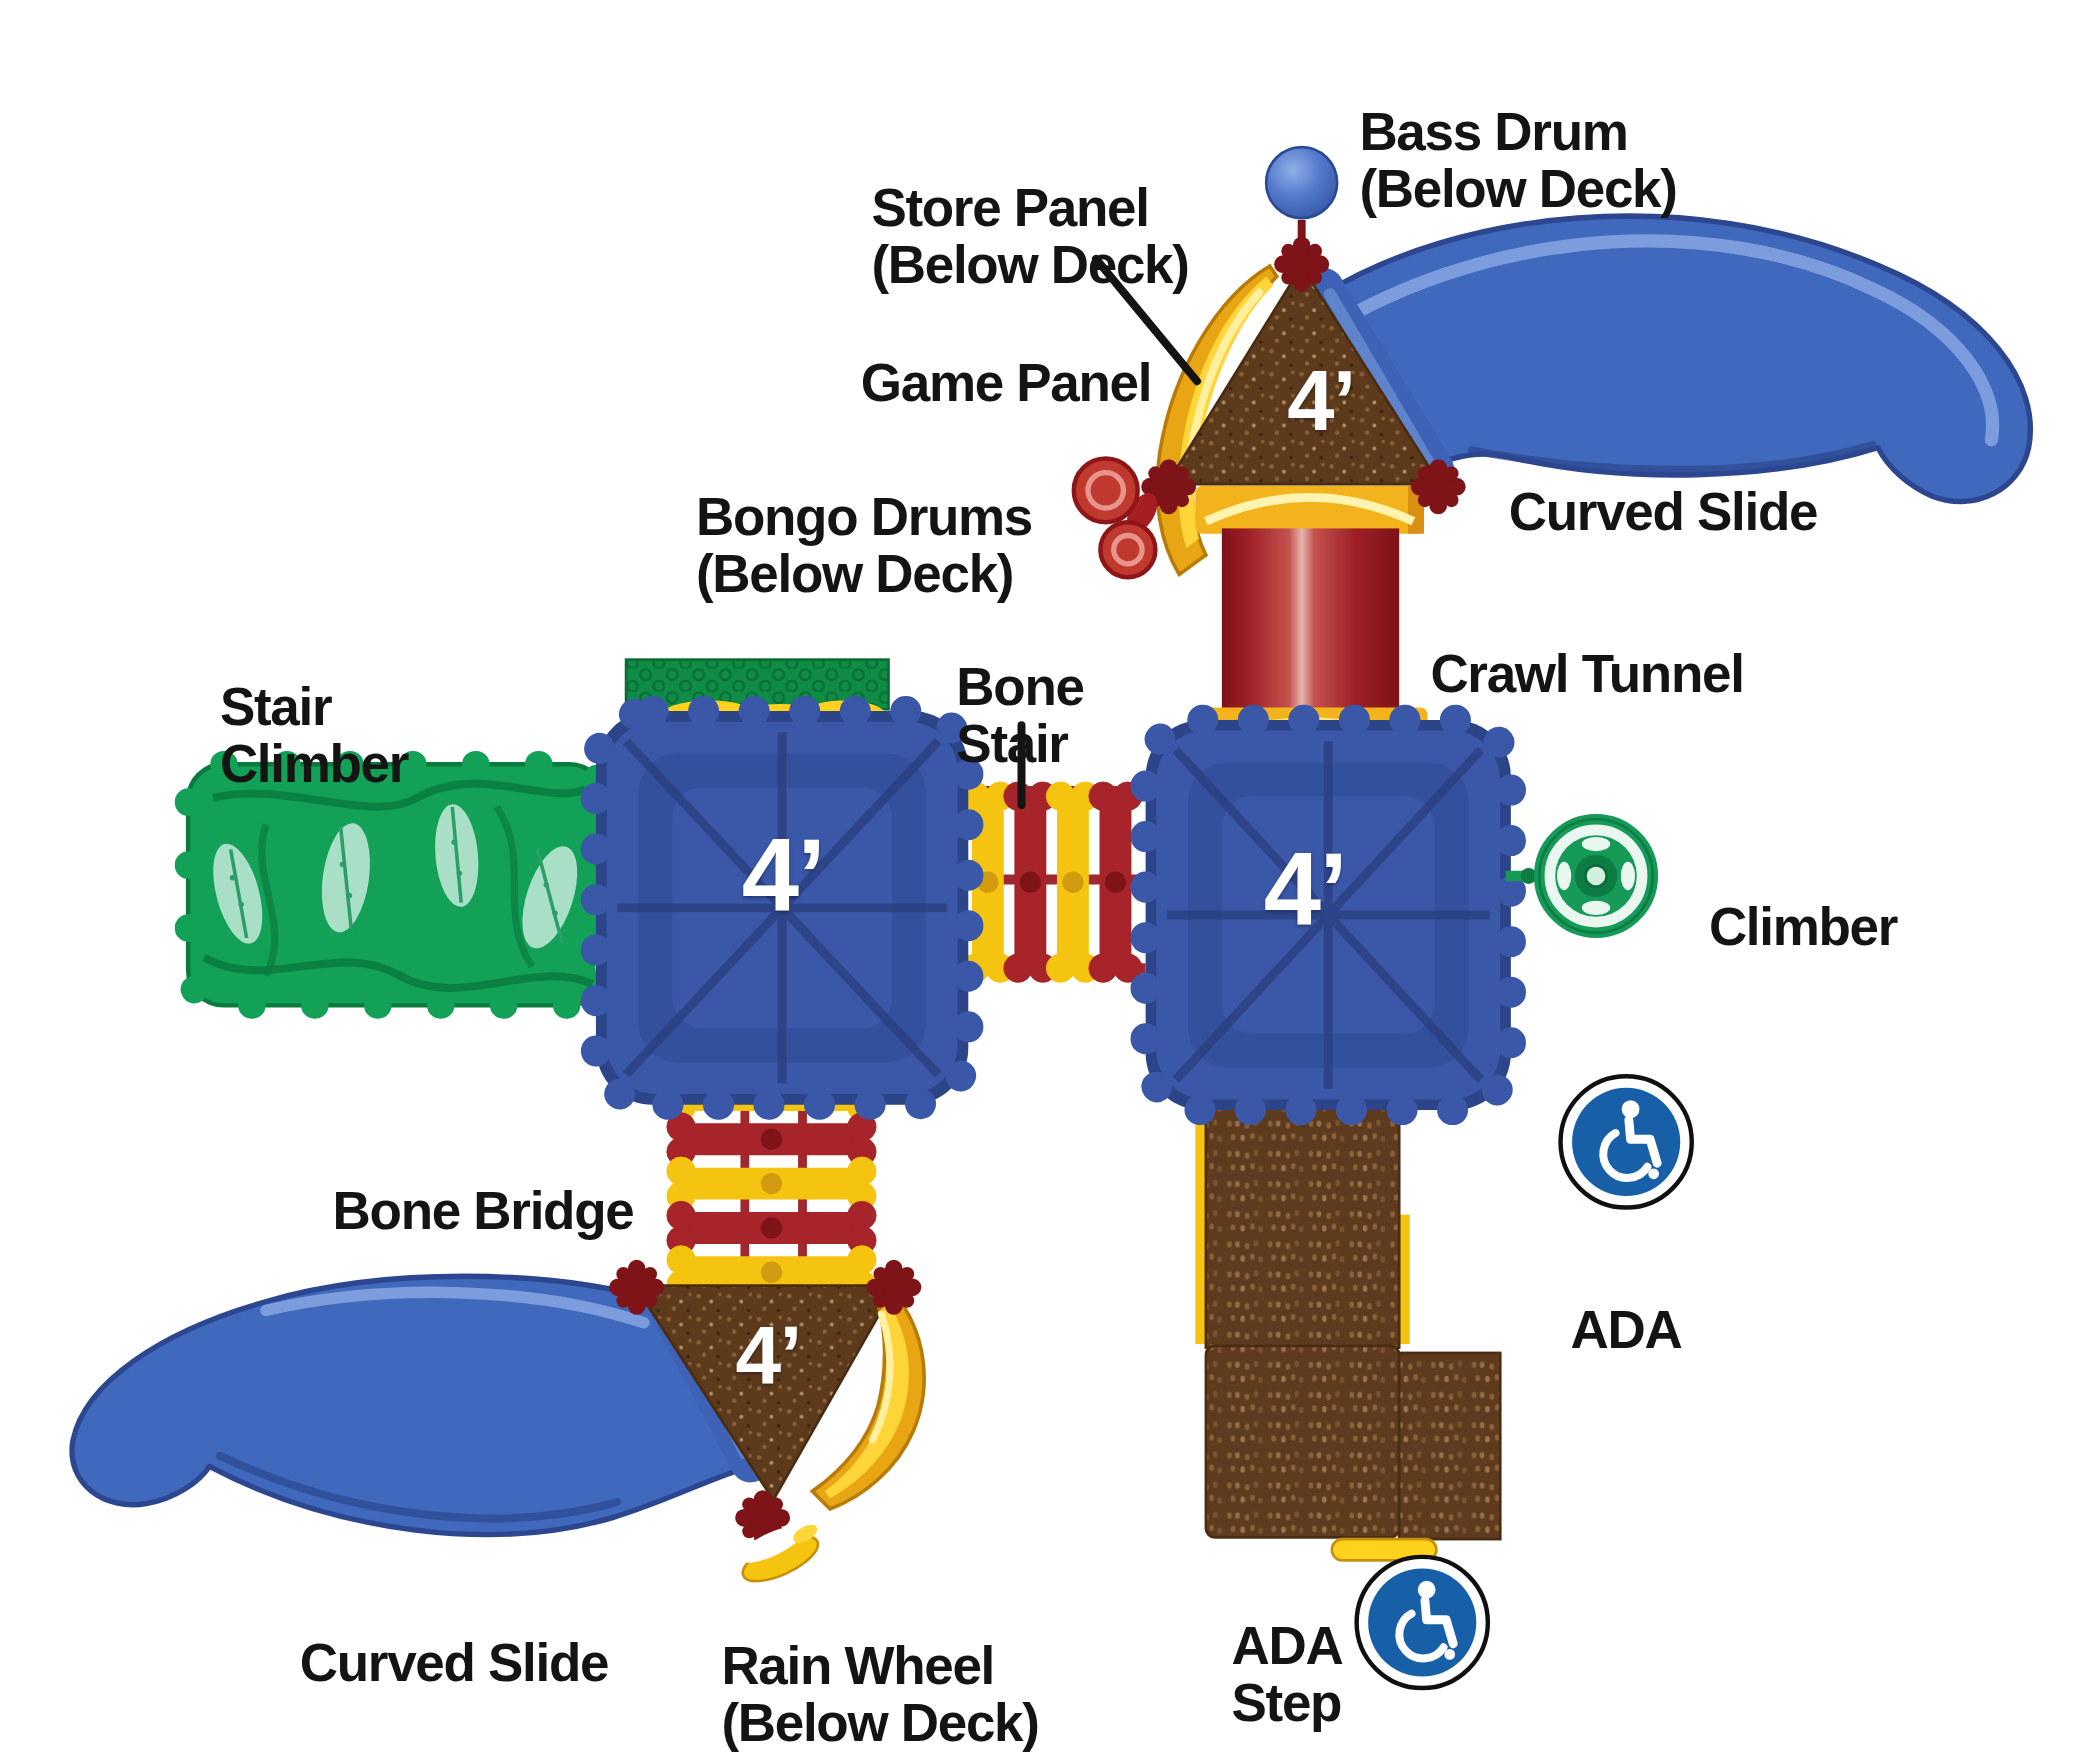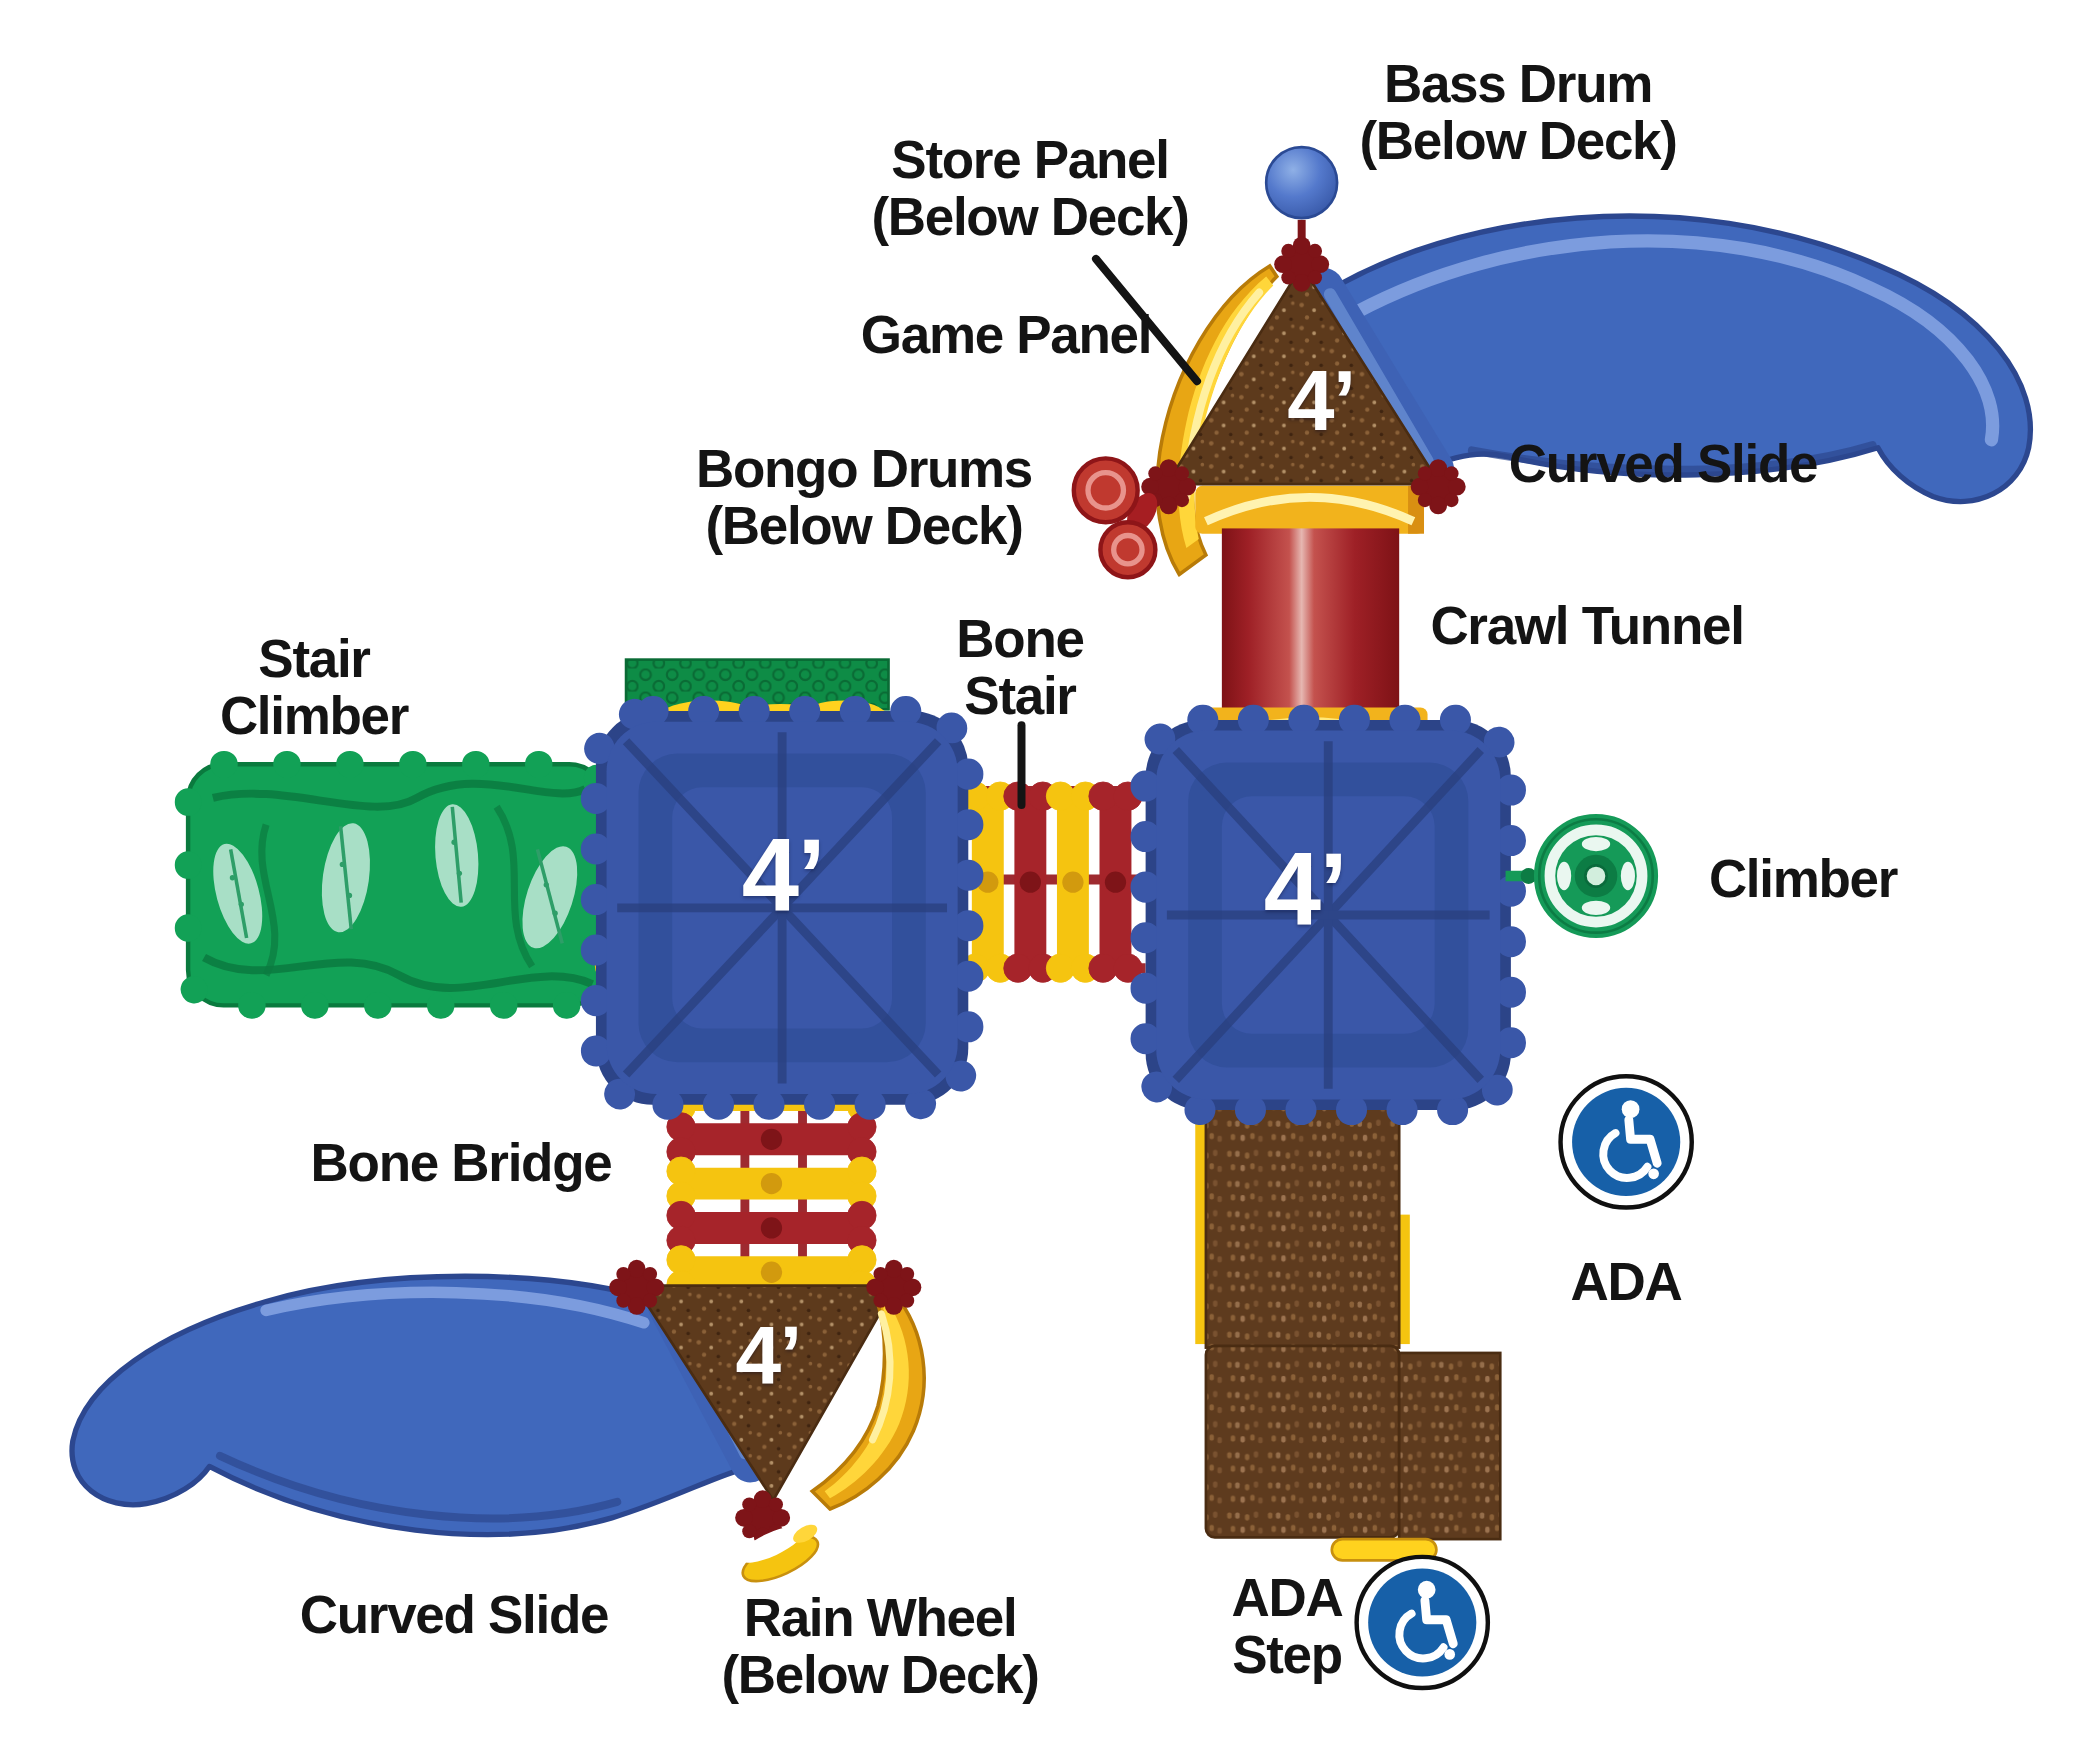--- a/index.html
+++ b/index.html
@@ -1,21 +1,21 @@
 <!DOCTYPE html>
 <html style="font-size:14px"><head>
 <meta charset="utf-8">
 <style>
   html,body{margin:0;padding:0;background:#ffffff;}
   .stage{position:relative;width:2082px;height:1759px;background:#ffffff;overflow:hidden;
          font-family:"Liberation Sans",sans-serif;}
   .stage svg{position:absolute;left:0;top:0;}
-  .lbl{position:absolute;transform:translate(-50%,-50%);text-align:center;
+  .lbl{position:absolute;transform:translate(-50%,-50%);text-align:left;
        font-weight:700;font-size:53px;line-height:1.08;letter-spacing:-1.3px;
-       color:#141414;white-space:nowrap;}
+       color:#141414;white-space:nowrap;margin-top:48px;}
   .ln{display:block;}
   .deckmark{position:absolute;transform:translate(-50%,-50%);color:#ffffff;
        font-weight:700;letter-spacing:-1.8px;text-shadow:0 1.8px 3.5px rgba(0,0,30,.35);}
   .dm-top{font-size:85px;} .dm-left{font-size:103px;} .dm-right{font-size:103px;} .dm-bottom{font-size:82px;}
 </style>
 </head>
 <body>
 
 <div class="stage">
 
@@ -396,21 +396,21 @@
 
   <div class="lbl" style="left:1020px;top:667px">
     <span class="ln">Bone</span>
     <span class="ln">Stair</span>
   </div>
 
   <div class="lbl" style="left:1803px;top:879px">
     <span class="ln">Climber</span>
   </div>
 
-  <div class="lbl" style="left:461px;top:1163px">Bone Bridge</div>
+  <div class="lbl" style="left:483px;top:1163px">Bone Bridge</div>
 
   <div class="lbl" style="left:1626px;top:1282px">
     <span class="ln">ADA</span>
   </div>
 
 
   <div class="lbl" style="left:454px;top:1615px">Curved Slide</div>
 
   <div class="lbl" style="left:880px;top:1646px">
     <span class="ln">Rain Wheel</span>

